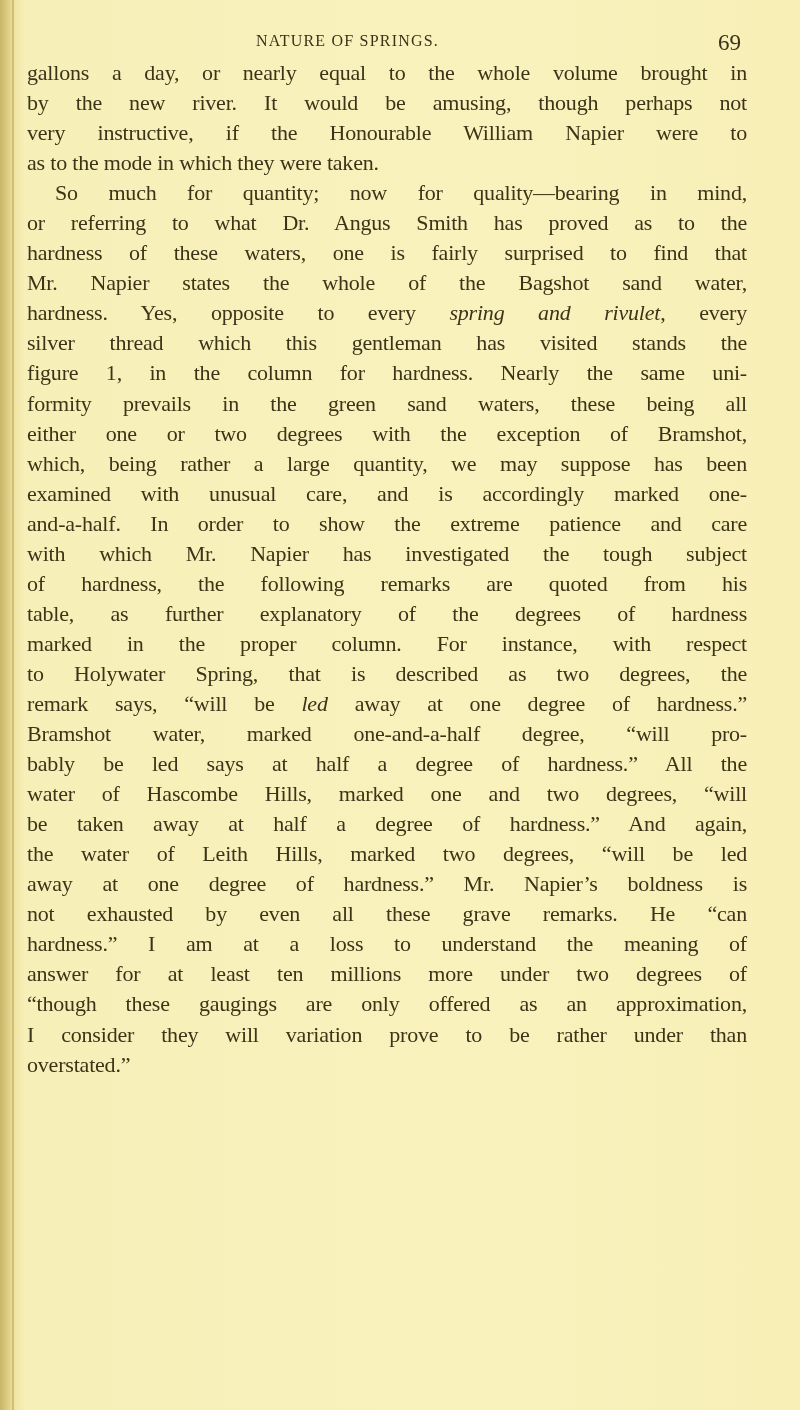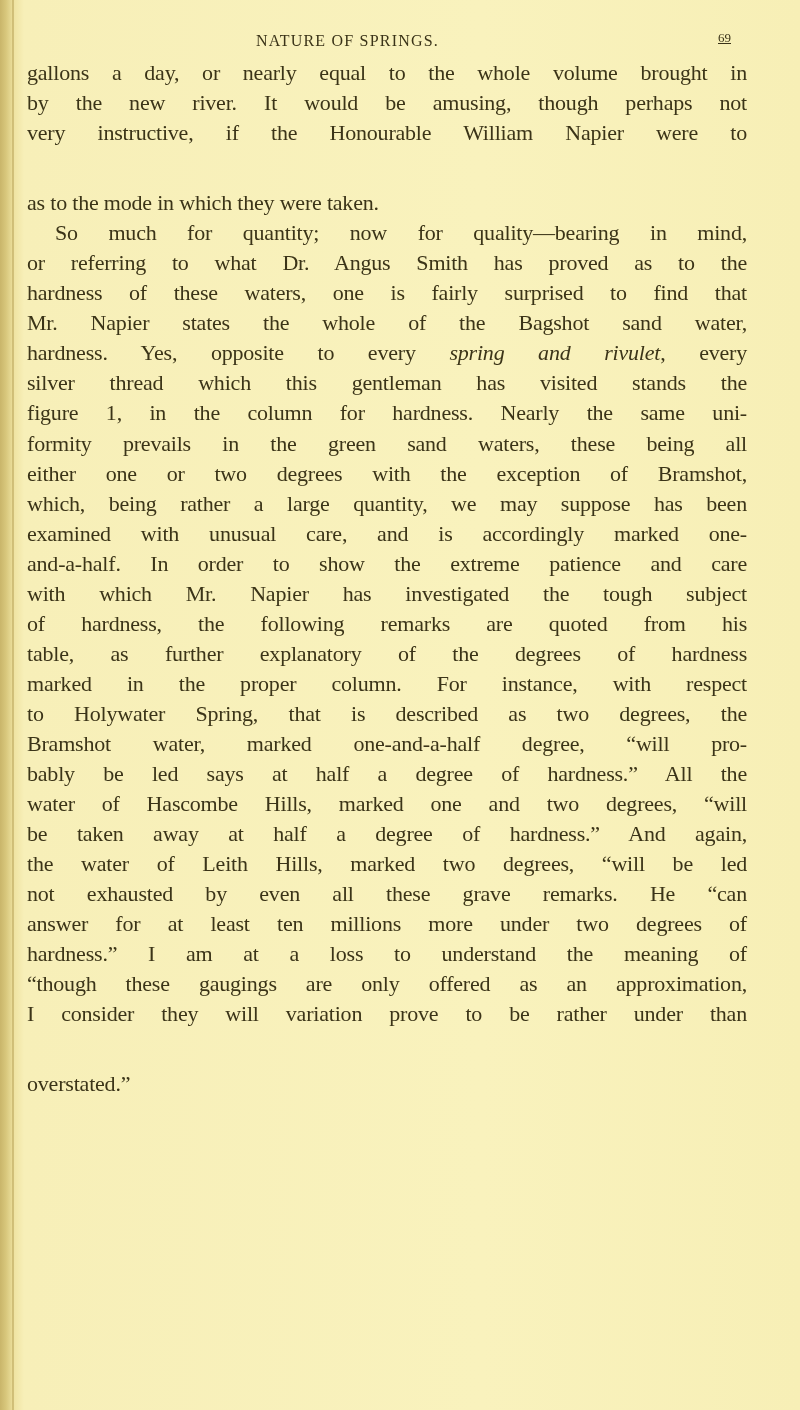--- a/index.html
+++ b/index.html
@@ -40,44 +40,42 @@
       left: 256px;
       top: 0;
       font-size: 16px;
       letter-spacing: 1.2px;
       color: #3a3318;
     }
     .folio {
       position: absolute;
       left: 718px;
       top: -2px;
-      font-size: 13px;
+      font-size: 23px;
       color: #3a3318;
-      text-decoration: underline;
     }
     .body-text {
       position: absolute;
       left: 27px;
       top: 58px;
       width: 720px;
     }
     .line {
       display: block;
       height: 30.05px;
       line-height: 30px;
       font-size: 22px;
       white-space: nowrap;
       text-align: justify;
       text-align-last: justify;
       letter-spacing: -0.2px;
       color: #3b3418;
     }
     .line.last {
       text-align-last: left;
-      margin-top: 40px;
     }
     .line.indent {
       padding-left: 28px;
     }
     .line em {
     }
   </style>
 </head>
 <body>
 
@@ -104,25 +102,27 @@
     <span class="line">formity prevails in the green sand waters, these being all</span>
     <span class="line">either one or two degrees with the exception of Bramshot,</span>
     <span class="line">which, being rather a large quantity, we may suppose has been</span>
     <span class="line">examined with unusual care, and is accordingly marked one-</span>
     <span class="line">and-a-half.  In order to show the extreme patience and care</span>
     <span class="line">with which Mr. Napier has investigated the tough subject</span>
     <span class="line">of hardness, the following remarks are quoted from his</span>
     <span class="line">table, as further explanatory of the degrees of hardness</span>
     <span class="line">marked in the proper column.  For instance, with respect</span>
     <span class="line">to Holywater Spring, that is described as two degrees, the</span>
+    <span class="line"><span>remark says, “will be </span><em>led</em><span> away at one degree of hardness.”</span></span>
     <span class="line">Bramshot water, marked one-and-a-half degree, “will pro-</span>
     <span class="line">bably be led says at half a degree of hardness.”  All the</span>
     <span class="line">water of Hascombe Hills, marked one and two degrees, “will</span>
     <span class="line">be taken away at half a degree of hardness.”  And again,</span>
     <span class="line">the water of Leith Hills, marked two degrees, “will be led</span>
+    <span class="line">away at one degree of hardness.”  Mr. Napier’s boldness is</span>
     <span class="line">not exhausted by even all these grave remarks.  He “can</span>
+    <span class="line">hardness.”  I am at a loss to understand the meaning of</span>
     <span class="line">answer for at least ten millions more under two degrees of</span>
-    <span class="line">hardness.”  I am at a loss to understand the meaning of</span>
     <span class="line">“though these gaugings are only offered as an approximation,</span>
     <span class="line">I consider they will variation prove to be rather under than</span>
     <span class="line last">overstated.”</span>
   </div>
 </div>
 
 </body></html>

